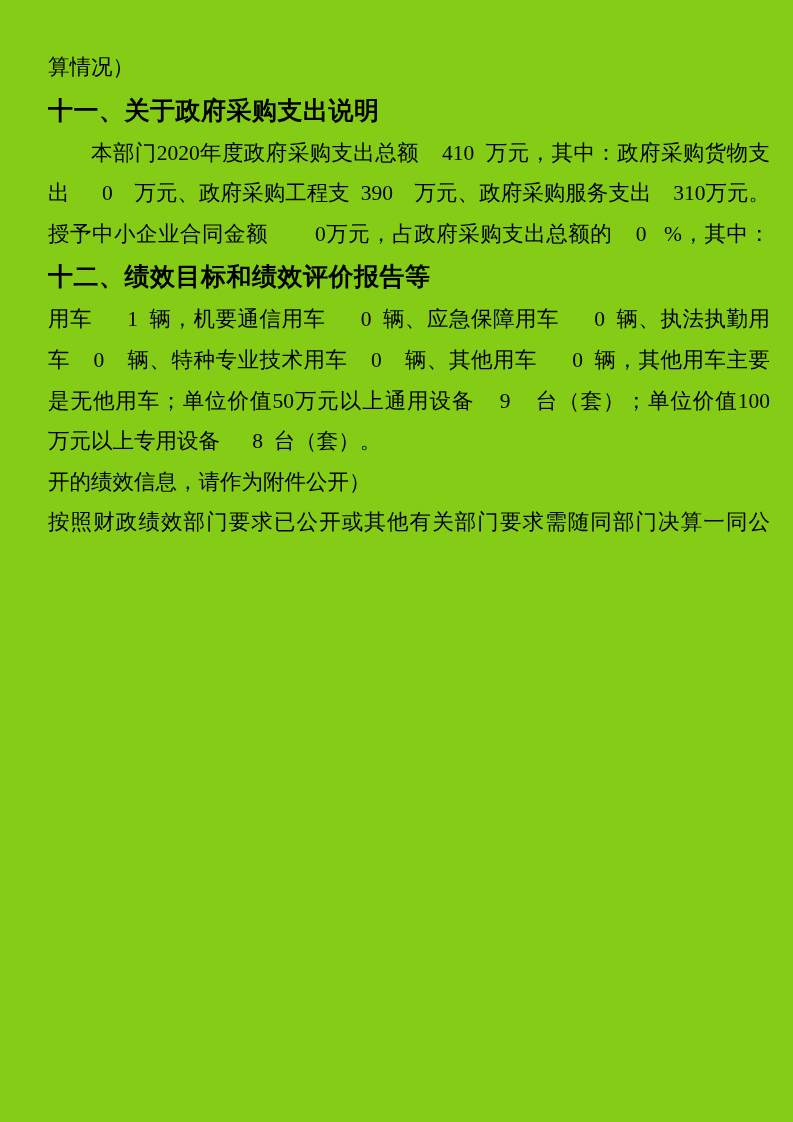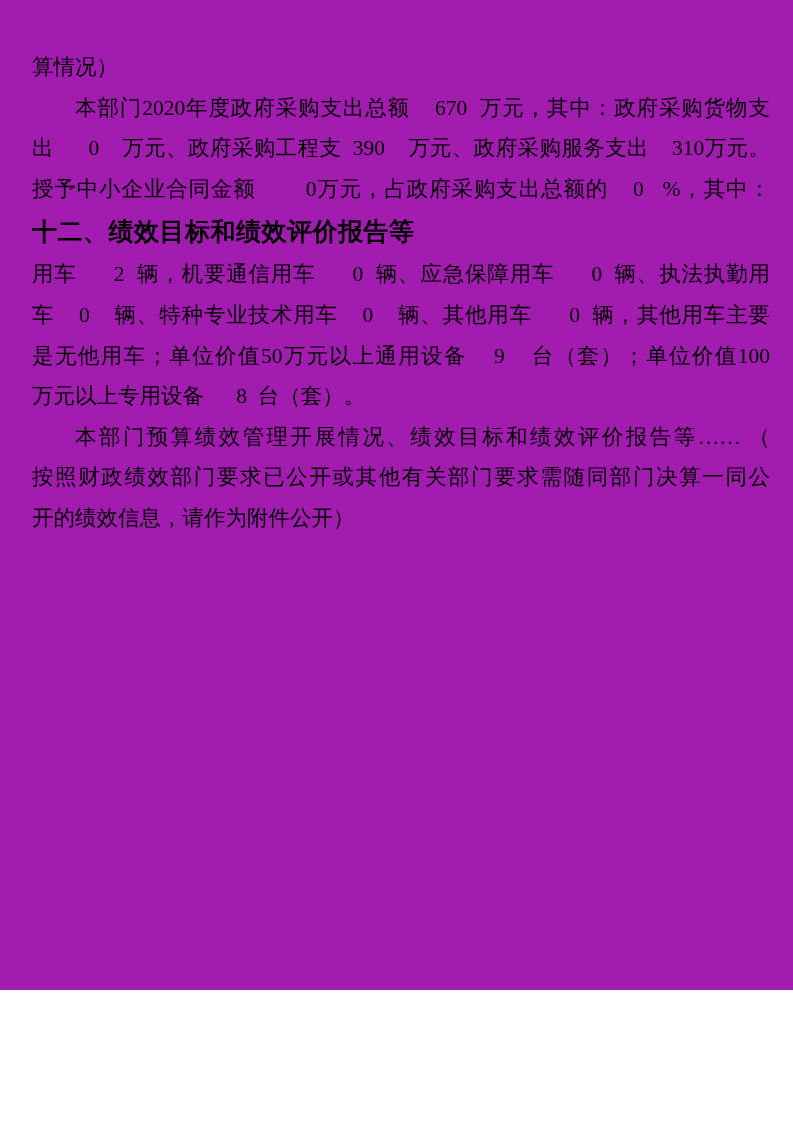--- a/index.html
+++ b/index.html
@@ -10,23 +10,23 @@
   }
   body {
     width: 793px;
     height: 1122px;
     overflow: hidden;
     color: #000000;
   }
   .doc {
     box-sizing: border-box;
     width: 793px;
-    height: 990px;
-    padding: 47px 23px 0 32px;
-    background: #a21caf;
+    height: 1122px;
+    padding: 47px 23px 0 48px;
+    background: #84cc16;
   }
   
   .bl {
     font-family: "Liberation Serif", "DejaVu Serif", serif;
     font-size: 21.5px;
     line-height: 40.6px;
     color: #000000;
     white-space: pre-wrap;
     text-align: justify;
     text-align-last: left;
@@ -52,32 +52,32 @@
 </head>
 <body>
 
 <main class="doc">
 
   <section>
     <div class="bl">算情况）</div>
   </section>
 
   <section>
-    <div class="bl ind just">本部门2020年度政府采购支出总额    670  万元，其中：政府采购货物支</div>
+    <div class="hl">十一、关于政府采购支出说明</div>
+    <div class="bl ind just">本部门2020年度政府采购支出总额    410  万元，其中：政府采购货物支</div>
     <div class="bl just">出      0    万元、政府采购工程支  390    万元、政府采购服务支出    310万元。</div>
     <div class="bl just">授予中小企业合同金额        0万元，占政府采购支出总额的    0   %，其中：</div>
   </section>
 
   <section>
     <div class="hl">十二、绩效目标和绩效评价报告等</div>
-    <div class="bl just">用车      2  辆，机要通信用车      0  辆、应急保障用车      0  辆、执法执勤用</div>
+    <div class="bl just">用车      1  辆，机要通信用车      0  辆、应急保障用车      0  辆、执法执勤用</div>
     <div class="bl just">车    0    辆、特种专业技术用车    0    辆、其他用车      0  辆，其他用车主要</div>
     <div class="bl just">是无他用车；单位价值50万元以上通用设备    9    台（套）；单位价值100</div>
     <div class="bl">万元以上专用设备      8  台（套）。</div>
   </section>
 
   <section>
-    <div class="bl ind just">本部门预算绩效管理开展情况、绩效目标和绩效评价报告等…… （</div>
+    <div class="bl">开的绩效信息，请作为附件公开）</div>
     <div class="bl just">按照财政绩效部门要求已公开或其他有关部门要求需随同部门决算一同公</div>
-    <div class="bl">开的绩效信息，请作为附件公开）</div>
   </section>
 
 </main>
 
 </body></html>

